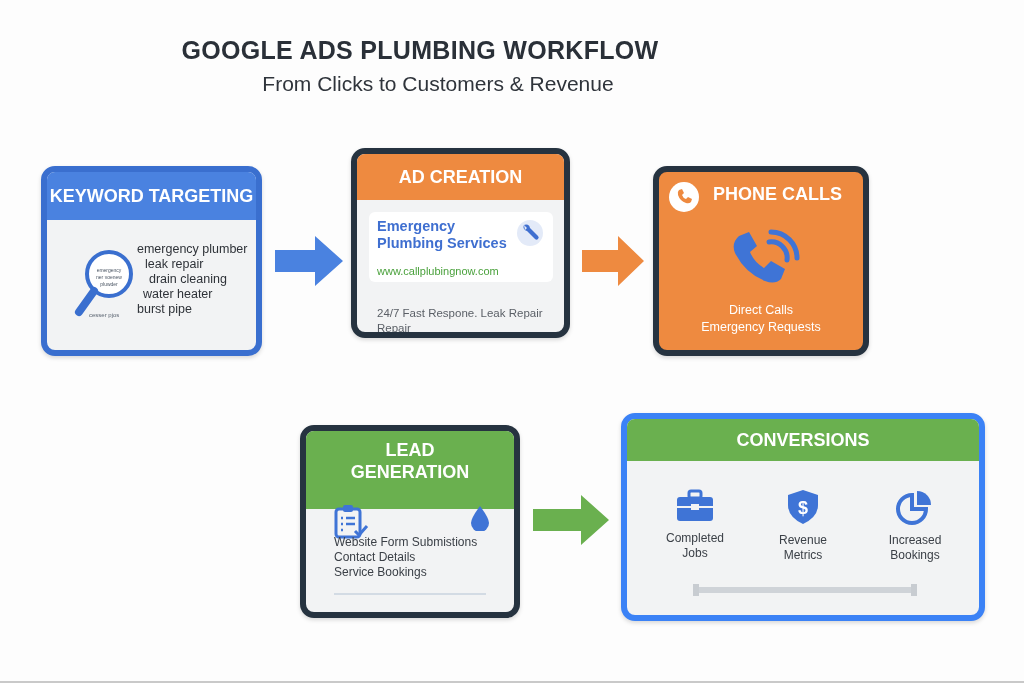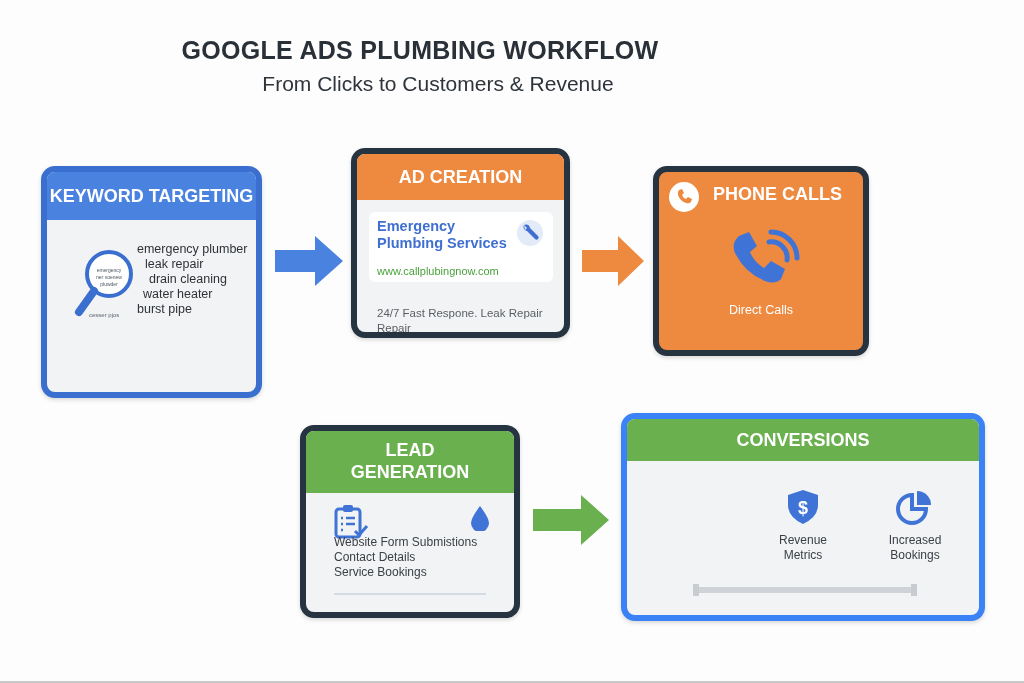--- a/index.html
+++ b/index.html
@@ -19,30 +19,30 @@
     font-size:21px; color:#2f343b;
   }
   .card {
     position:absolute; box-sizing:border-box; border-radius:14px; overflow:hidden;
     background:#f2f3f4; box-shadow:0 2px 4px rgba(0,0,0,0.15);
   }
   .card .head {
     color:#fff; font-weight:700; text-align:center; box-sizing:border-box;
   }
   
-  #c1 { left:41px; top:166px; width:221px; height:232px; border:6px solid #3a6fcf; }
+  #c1 { left:41px; top:166px; width:221px; height:190px; border:6px solid #3a6fcf; }
   #c1 .head { background:#4a82e0; height:48px; line-height:48px; font-size:18px; }
   
   #c2 { left:351px; top:148px; width:219px; height:190px; border:6px solid #263340; }
   #c2 .head { background:#ee8a40; height:46px; line-height:46px; font-size:18px; }
   
   #c3 { left:653px; top:166px; width:216px; height:190px; border:6px solid #263340; background:#ee8a40;padding-left:20px; }
   
   #c4 { left:300px; top:425px; width:220px; height:193px; border:6px solid #263340; }
-  #c4 .head { background:#6ab04f; height:62px; padding-top:8px; font-size:18px; line-height:22px; }
+  #c4 .head { background:#6ab04f; height:78px; padding-top:8px; font-size:18px; line-height:22px; }
   
   #c5 { left:621px; top:413px; width:364px; height:208px; border:6px solid #3b82f6; }
   #c5 .head { background:#6ab04f; height:42px; line-height:42px; font-size:18px; }
 
   .kw-list { position:absolute; left:90px; top:70px; font-size:12.5px; color:#2e3238; line-height:15px; }
   .kw-list div { white-space:nowrap; }
   .mag { position:absolute; left:26px; top:74px; }
   .mag-text { position:absolute; left:38px; top:95px; width:48px; text-align:center; font-size:5px; line-height:7px; color:#4a5563; }
   .mag-extra { position:absolute; left:68px; top:138px; font-size:6px; color:#5a6470; }
 
@@ -129,20 +129,21 @@
     </svg>
   </div>
   <div class="phone-title">PHONE CALLS</div>
   <svg class="phone-big" width="80" height="76" viewBox="0 0 80 76">
     <path d="M12 14 l10 -4 8 14 -7 6 q4 10 14 16 l7 -7 14 8 -4 10 q-6 6 -16 2 q-20 -8 -30 -28 q-4 -10 4 -17z" fill="#3f74d6"></path>
     <path d="M44 10 a26 26 0 0 1 26 26" stroke="#3f74d6" stroke-width="5" fill="none" stroke-linecap="round"></path>
     <path d="M42 20 a16 16 0 0 1 18 18" stroke="#3f74d6" stroke-width="5" fill="none" stroke-linecap="round"></path>
   </svg>
   <div class="phone-text">
     <div>Direct Calls</div>
+    <div>Emergency Requests</div>
   </div>
 </div>
 
 <div id="c4" class="card">
   <div class="head">
     <div>LEAD</div>
     <div>GENERATION</div>
   </div>
   <svg class="clip" width="38" height="38" viewBox="0 0 38 38">
     <rect x="3" y="6" width="24" height="28" rx="3" fill="none" stroke="#3f74d6" stroke-width="3"></rect>
@@ -164,20 +165,30 @@
   </div>
   <div class="lead-rule"></div>
 </div>
 
 <svg class="arrow" style="left:533px;top:495px" width="76" height="50" viewBox="0 0 76 50">
   <polygon points="0,14 48,14 48,0 76,25 48,50 48,36 0,36" fill="#6ab04f"></polygon>
 </svg>
 
 <div id="c5" class="card">
   <div class="head">CONVERSIONS</div>
+  <div class="conv-col" style="left:18px">
+    <svg width="40" height="34" viewBox="0 0 40 34">
+      <rect x="14" y="2" width="12" height="7" rx="2" fill="none" stroke="#3f74d6" stroke-width="3"></rect>
+      <rect x="2" y="8" width="36" height="24" rx="3" fill="#3f74d6"></rect>
+      <line x1="2" y1="18" x2="38" y2="18" stroke="#f2f3f4" stroke-width="2"></line>
+      <rect x="16" y="15" width="8" height="6" fill="#f2f3f4"></rect>
+    </svg>
+    <div>Completed</div>
+    <div>Jobs</div>
+  </div>
   <div class="conv-col" style="left:126px">
     <svg width="34" height="36" viewBox="0 0 34 36">
       <path d="M17 1 l15 5 v10 q0 12 -15 19 q-15 -7 -15 -19 v-10z" fill="#3f74d6"></path>
       <text x="17" y="25" text-anchor="middle" font-size="18" font-weight="700" fill="#fff" font-family="Liberation Sans, sans-serif">$</text>
     </svg>
     <div>Revenue</div>
     <div>Metrics</div>
   </div>
   <div class="conv-col" style="left:238px">
     <svg width="40" height="36" viewBox="0 0 40 36">

